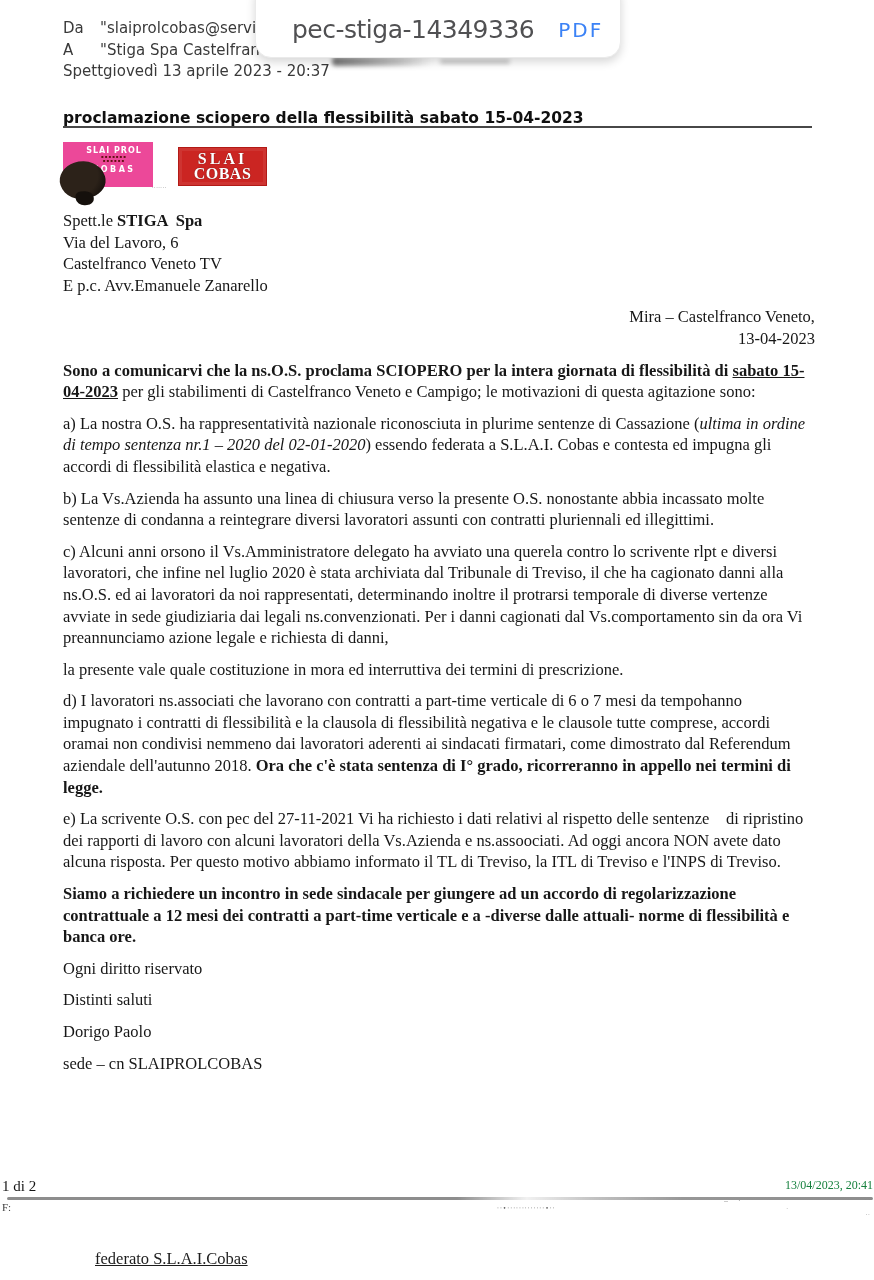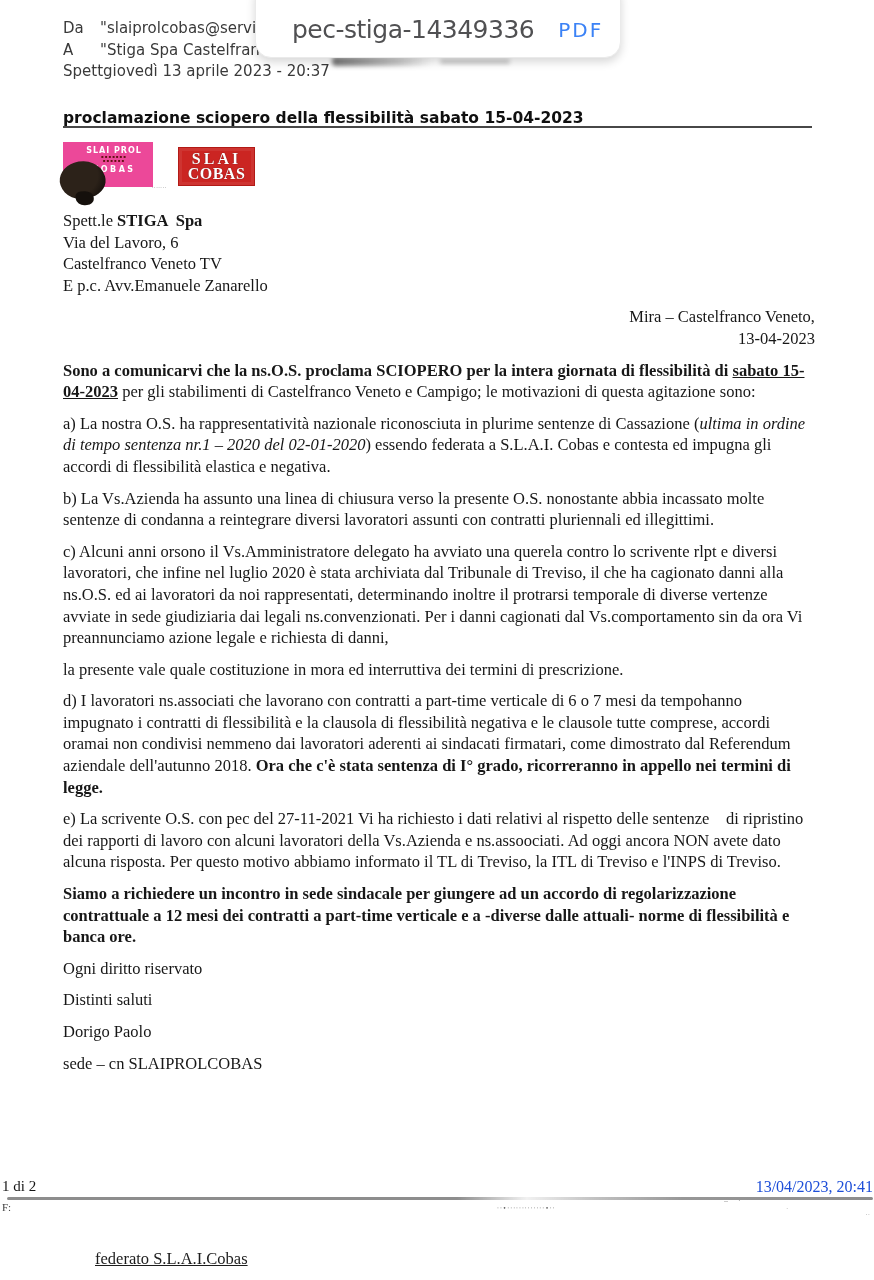--- a/index.html
+++ b/index.html
@@ -42,21 +42,21 @@
   .ll-l1 { font-weight:bold; font-size:8px; letter-spacing:1px; }
   .ll-mid { font-size:4px; line-height:4px; color:rgba(90,15,10,0.95); letter-spacing:1px; }
   .ll-l2 { font-weight:bold; font-size:8px; letter-spacing:2.5px; margin-top:2px; }
   .ll-blob { position:absolute; left:-3px; bottom:-12px; width:45px; height:38px;
              background:radial-gradient(ellipse at 42% 38%, #2c2219 55%, #0d0907 95%);
              border-radius:46% 58% 42% 56%; transform:rotate(-18deg); }
   .ll-blob:after { content:""; position:absolute; left:10px; bottom:-6px; width:18px; height:14px;
                    background:#15100c; border-radius:30% 50% 40% 50%; transform:rotate(14deg); }
   .between-micro { position:absolute; left:152px; top:184px; font-family:"DejaVu Sans", sans-serif;
                    font-size:5px; letter-spacing:0.5px; color:#4d4d4d; }
-  .logo-right { position:absolute; left:178px; top:147px; width:77px; height:39px;
+  .logo-right { position:absolute; left:178px; top:147px; width:89px; height:39px;
                 background:#cb2522; border:1px solid #b21a16;
                 box-shadow:inset 0 0 0 3px rgba(255,255,255,0.07);
                 display:flex; flex-direction:column; justify-content:center; align-items:center;
                 font-family:"Liberation Serif", serif; color:#fff; font-weight:bold; }
   .lr-l1 { font-size:16px; line-height:14px; letter-spacing:3px; text-shadow:0 0 1px rgba(70,0,0,.9); }
   .lr-l2 { font-size:16px; line-height:16px; letter-spacing:0.5px; text-shadow:0 0 1px rgba(70,0,0,.9); }
 
   
   .letter { position:absolute; left:63px; top:210px; width:752px;
             font-size:16.5px; line-height:21.6px; color:#171717; }
@@ -64,21 +64,21 @@
   .addr-line { }
   .cc { margin-top:10px; }
   .place-date { text-align:right; margin-top:10px; margin-bottom:10px; }
   .ws-pre { white-space:pre; }
   .pre-wrap { white-space:pre-wrap; }
   b.u { text-decoration:underline; }
   .closing { margin-bottom:11px; }
 
   
   .footer-page { position:absolute; left:2px; top:1178px; font-size:15px; color:#141414; }
-  .footer-date { position:absolute; right:1px; top:1178px; font-size:16px; color:#1d4ed8; }
+  .footer-date { position:absolute; right:1px; top:1178px; font-size:12px; color:#15803d; }
   .footer-rule { position:absolute; left:7px; top:1197px; width:866px; height:3px; border-radius:2px;
                  background:linear-gradient(90deg,#8d8d8d 0%,#8d8d8d 52%,rgba(141,141,141,0.12) 60%,
                             rgba(141,141,141,0.55) 68%,#979797 78%,#8d8d8d 100%);
                  filter:blur(0.3px); }
   .f-label { position:absolute; left:2px; top:1201px; font-size:11px; color:#3e3e3e; }
   .micro-text { position:absolute; left:497px; top:1204px; font-family:"DejaVu Sans", sans-serif;
                 font-size:6px; letter-spacing:1px; color:#5c5c5c; filter:blur(0.3px); }
   .mark-1 { position:absolute; left:724px; top:1196px; font-size:8px; color:#8a8a8a; letter-spacing:4px; }
   .mark-2 { position:absolute; left:786px; top:1205px; font-size:7px; color:#9a9a9a; }
   .mark-3 { position:absolute; right:3px; top:1195px; font-size:8px; color:#8a8a8a; }

